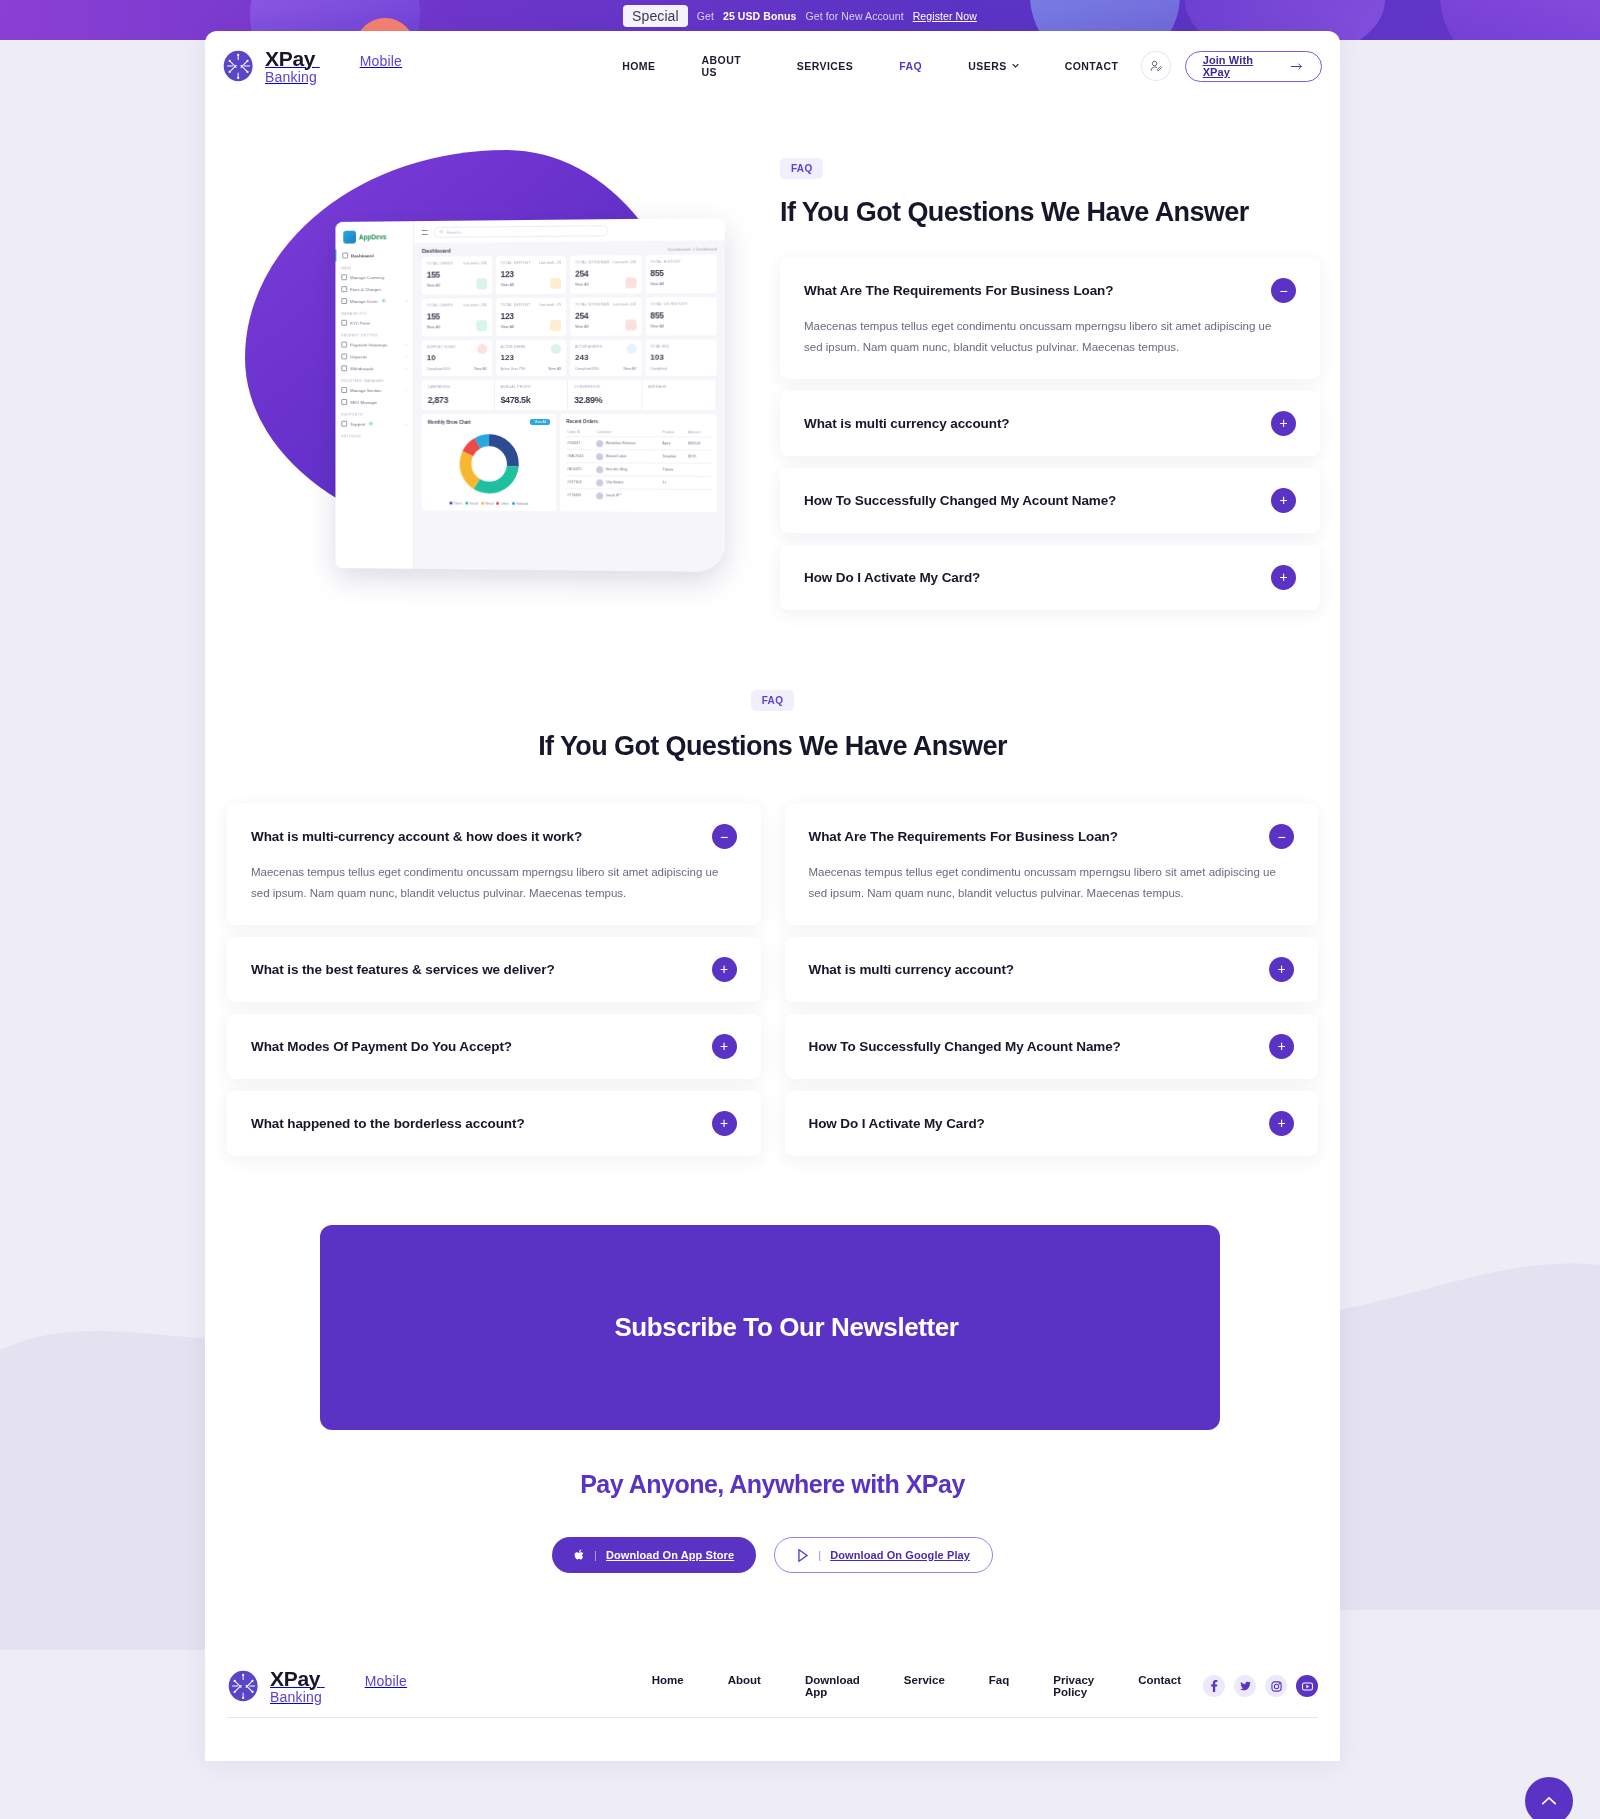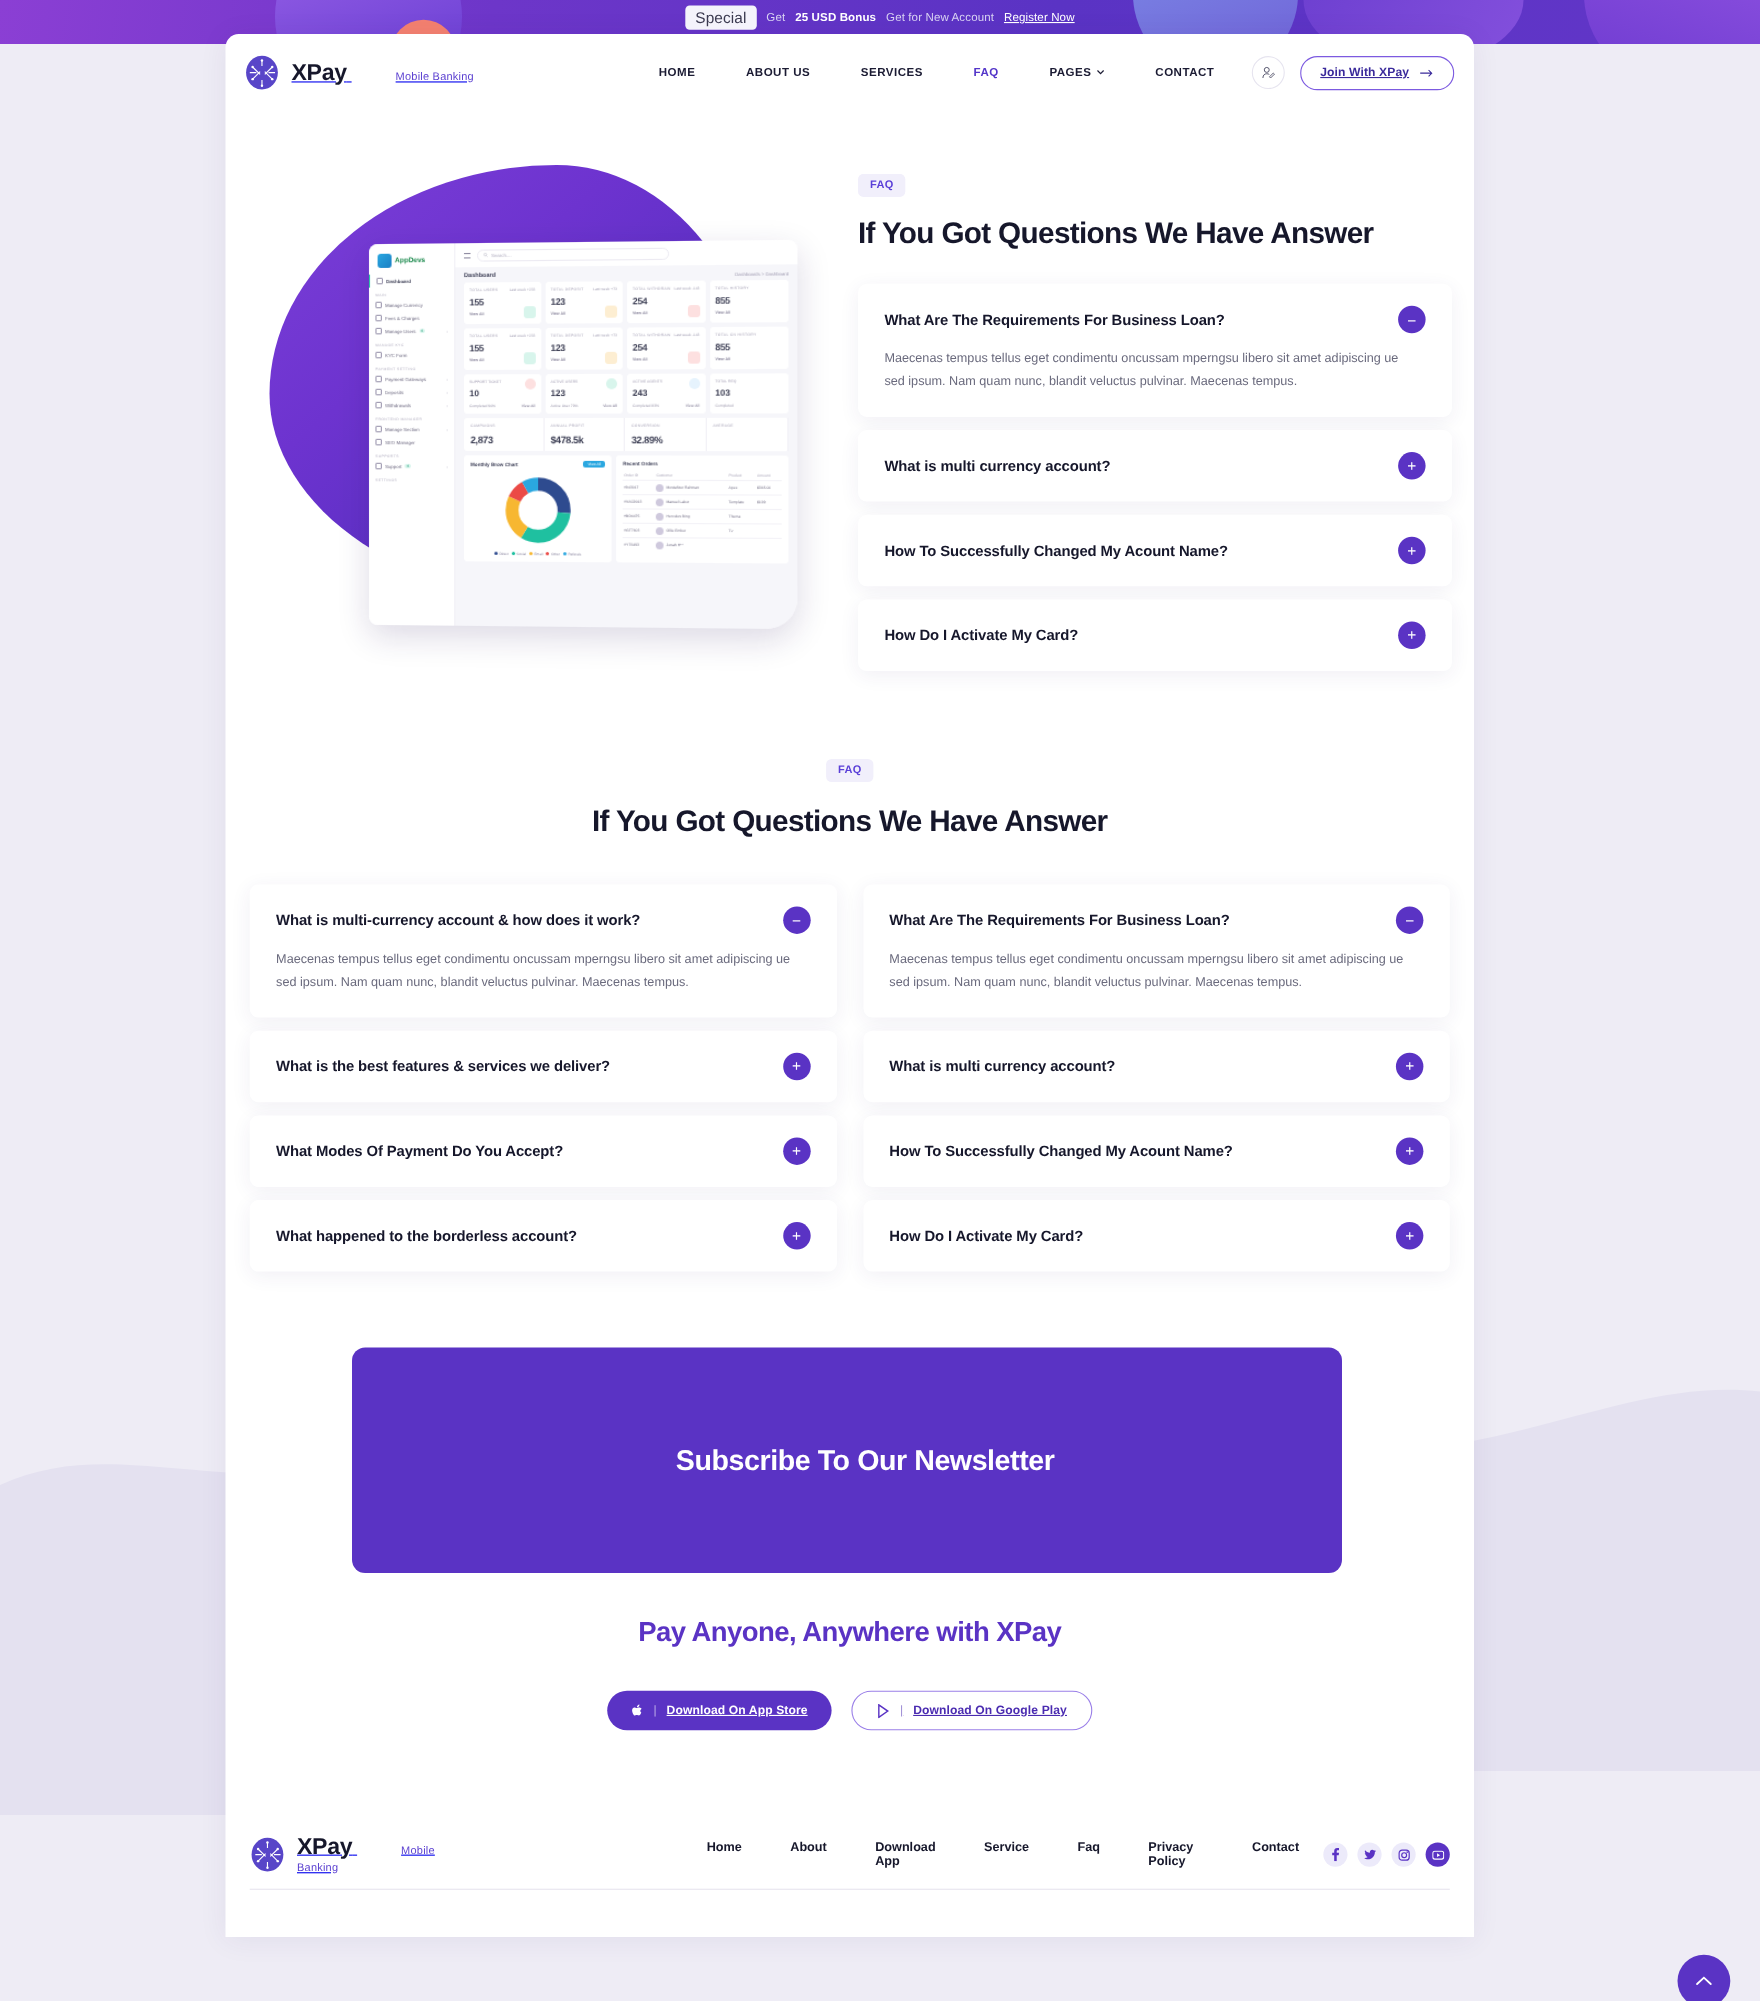--- a/index.html
+++ b/index.html
@@ -53,21 +53,21 @@
 
   
   header {
     position:absolute; left:205px; top:31px; width:1135px; height:70px; z-index:6;
     display:flex; align-items:center;
   }
   .logo { display:flex; align-items:center; gap:9px; margin-left:17px; }
   .logo-mark { width:34px; height:34px; flex:0 0 34px; }
   .logo-txt { line-height:1; }
   .logo-txt .t1 { font-size:21px; font-weight:700; color:#16172b; letter-spacing:-.3px; }
-  .logo-txt .t2 { font-size:10px; color:#5a3fd0; margin-top:2px; letter-spacing:.2px;padding-left:40px; }
+  .logo-txt .t2 { font-size:14px; color:#5a3fd0; margin-top:2px; letter-spacing:.2px;padding-left:40px; }
 
   nav.mainnav { display:flex; align-items:center; gap:0; margin-left:145px; }
   nav.mainnav a {
     font-size:10.5px; font-weight:700; color:#1b1b33; text-decoration:none;
     letter-spacing:.45px; padding:0 23px; display:flex; align-items:center; gap:5px;
   }
   nav.mainnav a.active { color:#5335c9; }
   .caret { display:inline-block; width:7px; height:7px; position:relative; top:-1px; }
 
   .hdr-right { margin-left:auto; display:flex; align-items:center; gap:14px; margin-right:18px; }
@@ -298,21 +298,21 @@
       <span class="t2">Mobile Banking</span>
     </span>
   </a>
 
   <nav class="mainnav">
     <a href="#">HOME</a>
     <a href="#">ABOUT US</a>
     <a href="#">SERVICES</a>
     <a href="#" class="active">FAQ</a>
     <a href="#">
-      <span>PAGES</span>
+      <span>USERS</span>
       <svg class="caret" viewBox="0 0 10 10">
         <path d="M1 3 L5 7 L9 3" stroke="#1b1b33" stroke-width="1.6" fill="none"></path>
       </svg>
     </a>
     <a href="#">CONTACT</a>
   </nav>
 
   <div class="hdr-right">
     <div class="usr-circle">
       <svg width="14" height="14" viewBox="0 0 20 20">

